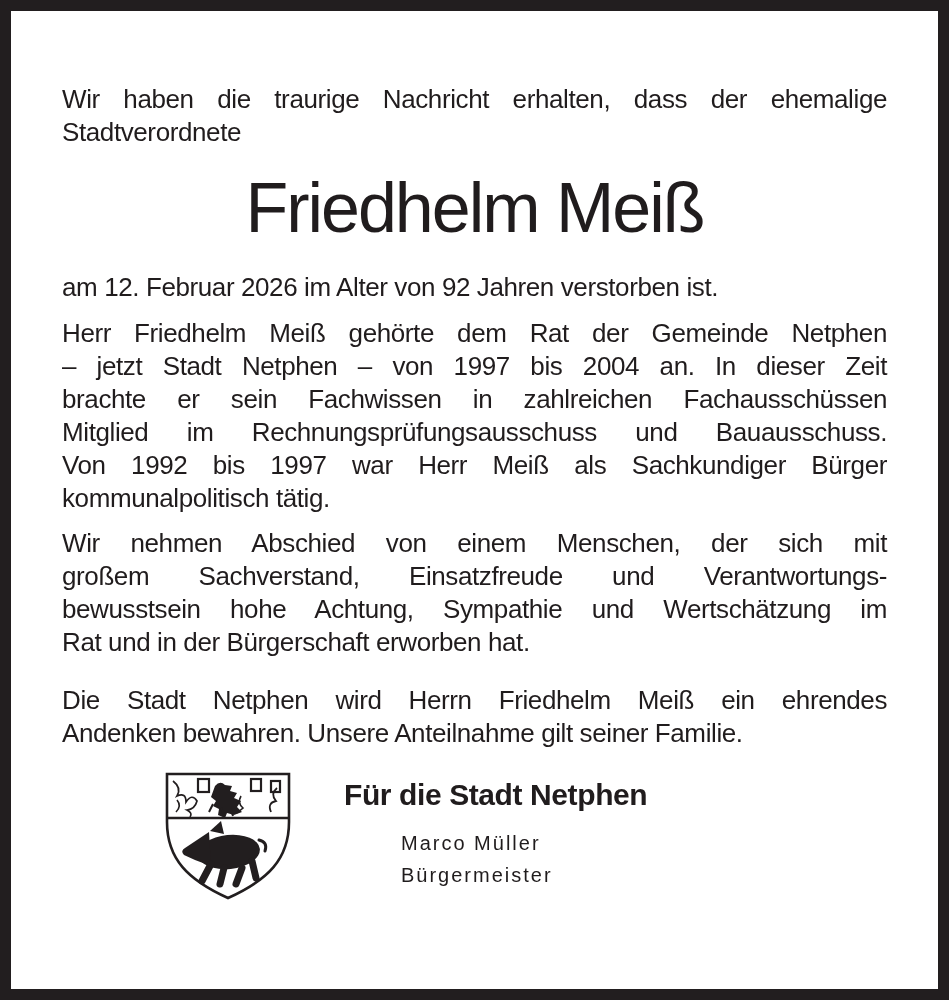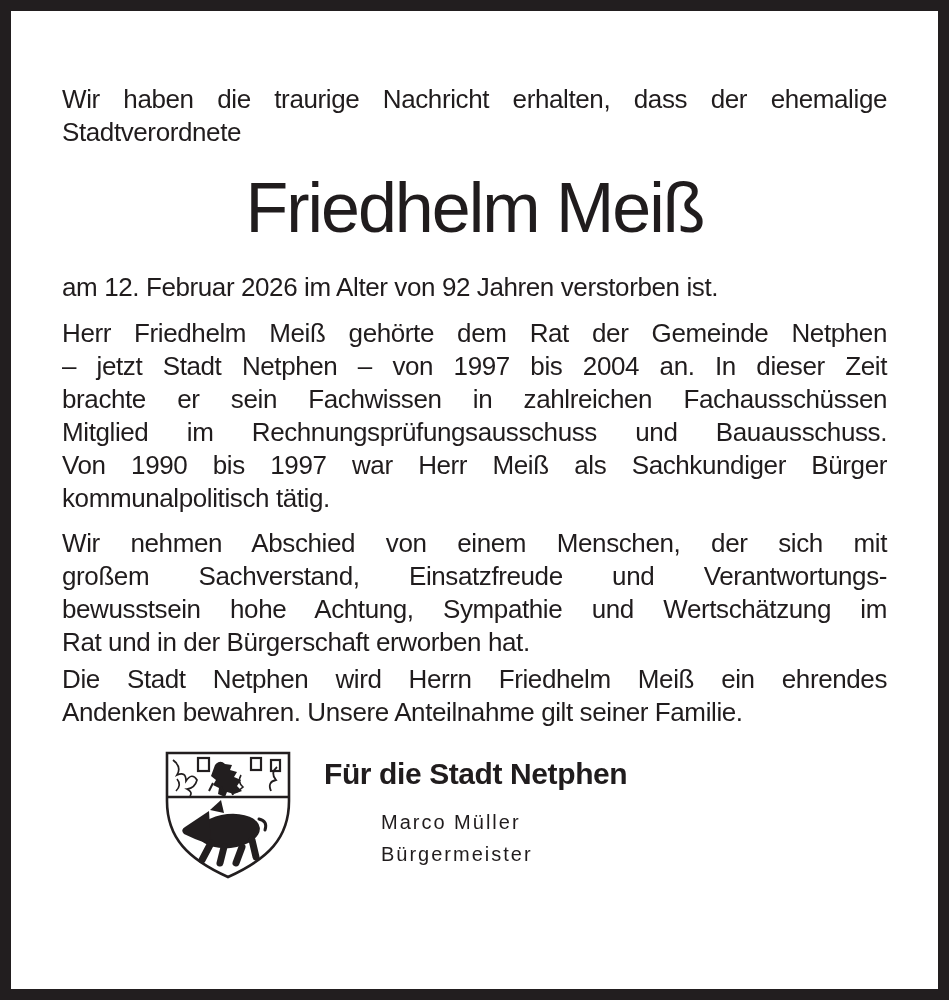--- a/index.html
+++ b/index.html
@@ -20,23 +20,23 @@
   .para .ln{text-align:justify;text-align-last:left;}
   .para .ln.just{text-align:justify;text-align-last:justify;}
   .mt-intro{margin-top:0;}
   .headline{
     font-size:70px;line-height:86px;letter-spacing:-2px;
     text-align:center;margin-top:16px;font-weight:400;white-space:nowrap;
   }
   .deathline{margin-top:20px;font-size:26px;line-height:33px;letter-spacing:-0.4px;}
   .p2{margin-top:13px;}
   .p3{margin-top:12px;}
-  .p4{margin-top:4px;}
+  .p4{margin-top:25px;}
   
-  .sig{margin-top:20px;margin-left:101px;display:flex;flex-direction:row;align-items:flex-start;}
+  .sig{margin-top:20px;margin-left:101px;display:flex;flex-direction:row;align-items:flex-start;gap:20px;}
   .crest{flex:0 0 auto;width:130px;height:132px;}
   .sigtext{margin-left:31px;}
   .sigorg{font-weight:700;font-size:30px;line-height:34px;letter-spacing:-0.4px;margin-top:8px;}
   .signer{margin-left:57px;margin-top:15px;font-size:20px;line-height:32px;letter-spacing:2px;}
   .signer .row{white-space:nowrap;}
   
   .dateline{margin-top:26px;font-size:27px;line-height:33px;letter-spacing:-0.2px;}
   .dateline .place{font-weight:700;margin-right:0.28em;}
 </style>
 </head>
@@ -52,21 +52,21 @@
 
     <div class="headline">Friedhelm Meiß</div>
 
     <div class="deathline">am 12. Februar 2026 im Alter von 92 Jahren verstorben ist.</div>
 
     <div class="txt para p2">
         <div class="ln just">Herr Friedhelm Meiß gehörte dem Rat der Gemeinde Netphen</div>
         <div class="ln just">– jetzt Stadt Netphen – von 1997 bis 2004 an. In dieser Zeit</div>
         <div class="ln just">brachte er sein Fachwissen in zahlreichen Fachausschüssen</div>
         <div class="ln just">Mitglied im Rechnungsprüfungsausschuss und Bauausschuss.</div>
-        <div class="ln just">Von 1990 bis 1997 war Herr Meiß als Sachkundiger Bürger</div>
+        <div class="ln just">Von 1992 bis 1997 war Herr Meiß als Sachkundiger Bürger</div>
         <div class="ln">kommunalpolitisch tätig.</div>
       </div>
 
     <div class="txt para p3">
         <div class="ln just">Wir nehmen Abschied von einem Menschen, der sich mit</div>
         <div class="ln just">großem Sachverstand, Einsatzfreude und Verantwortungs-</div>
         <div class="ln just">bewusstsein hohe Achtung, Sympathie und Wertschätzung im</div>
         <div class="ln">Rat und in der Bürgerschaft erworben hat.</div>
       </div>
 

